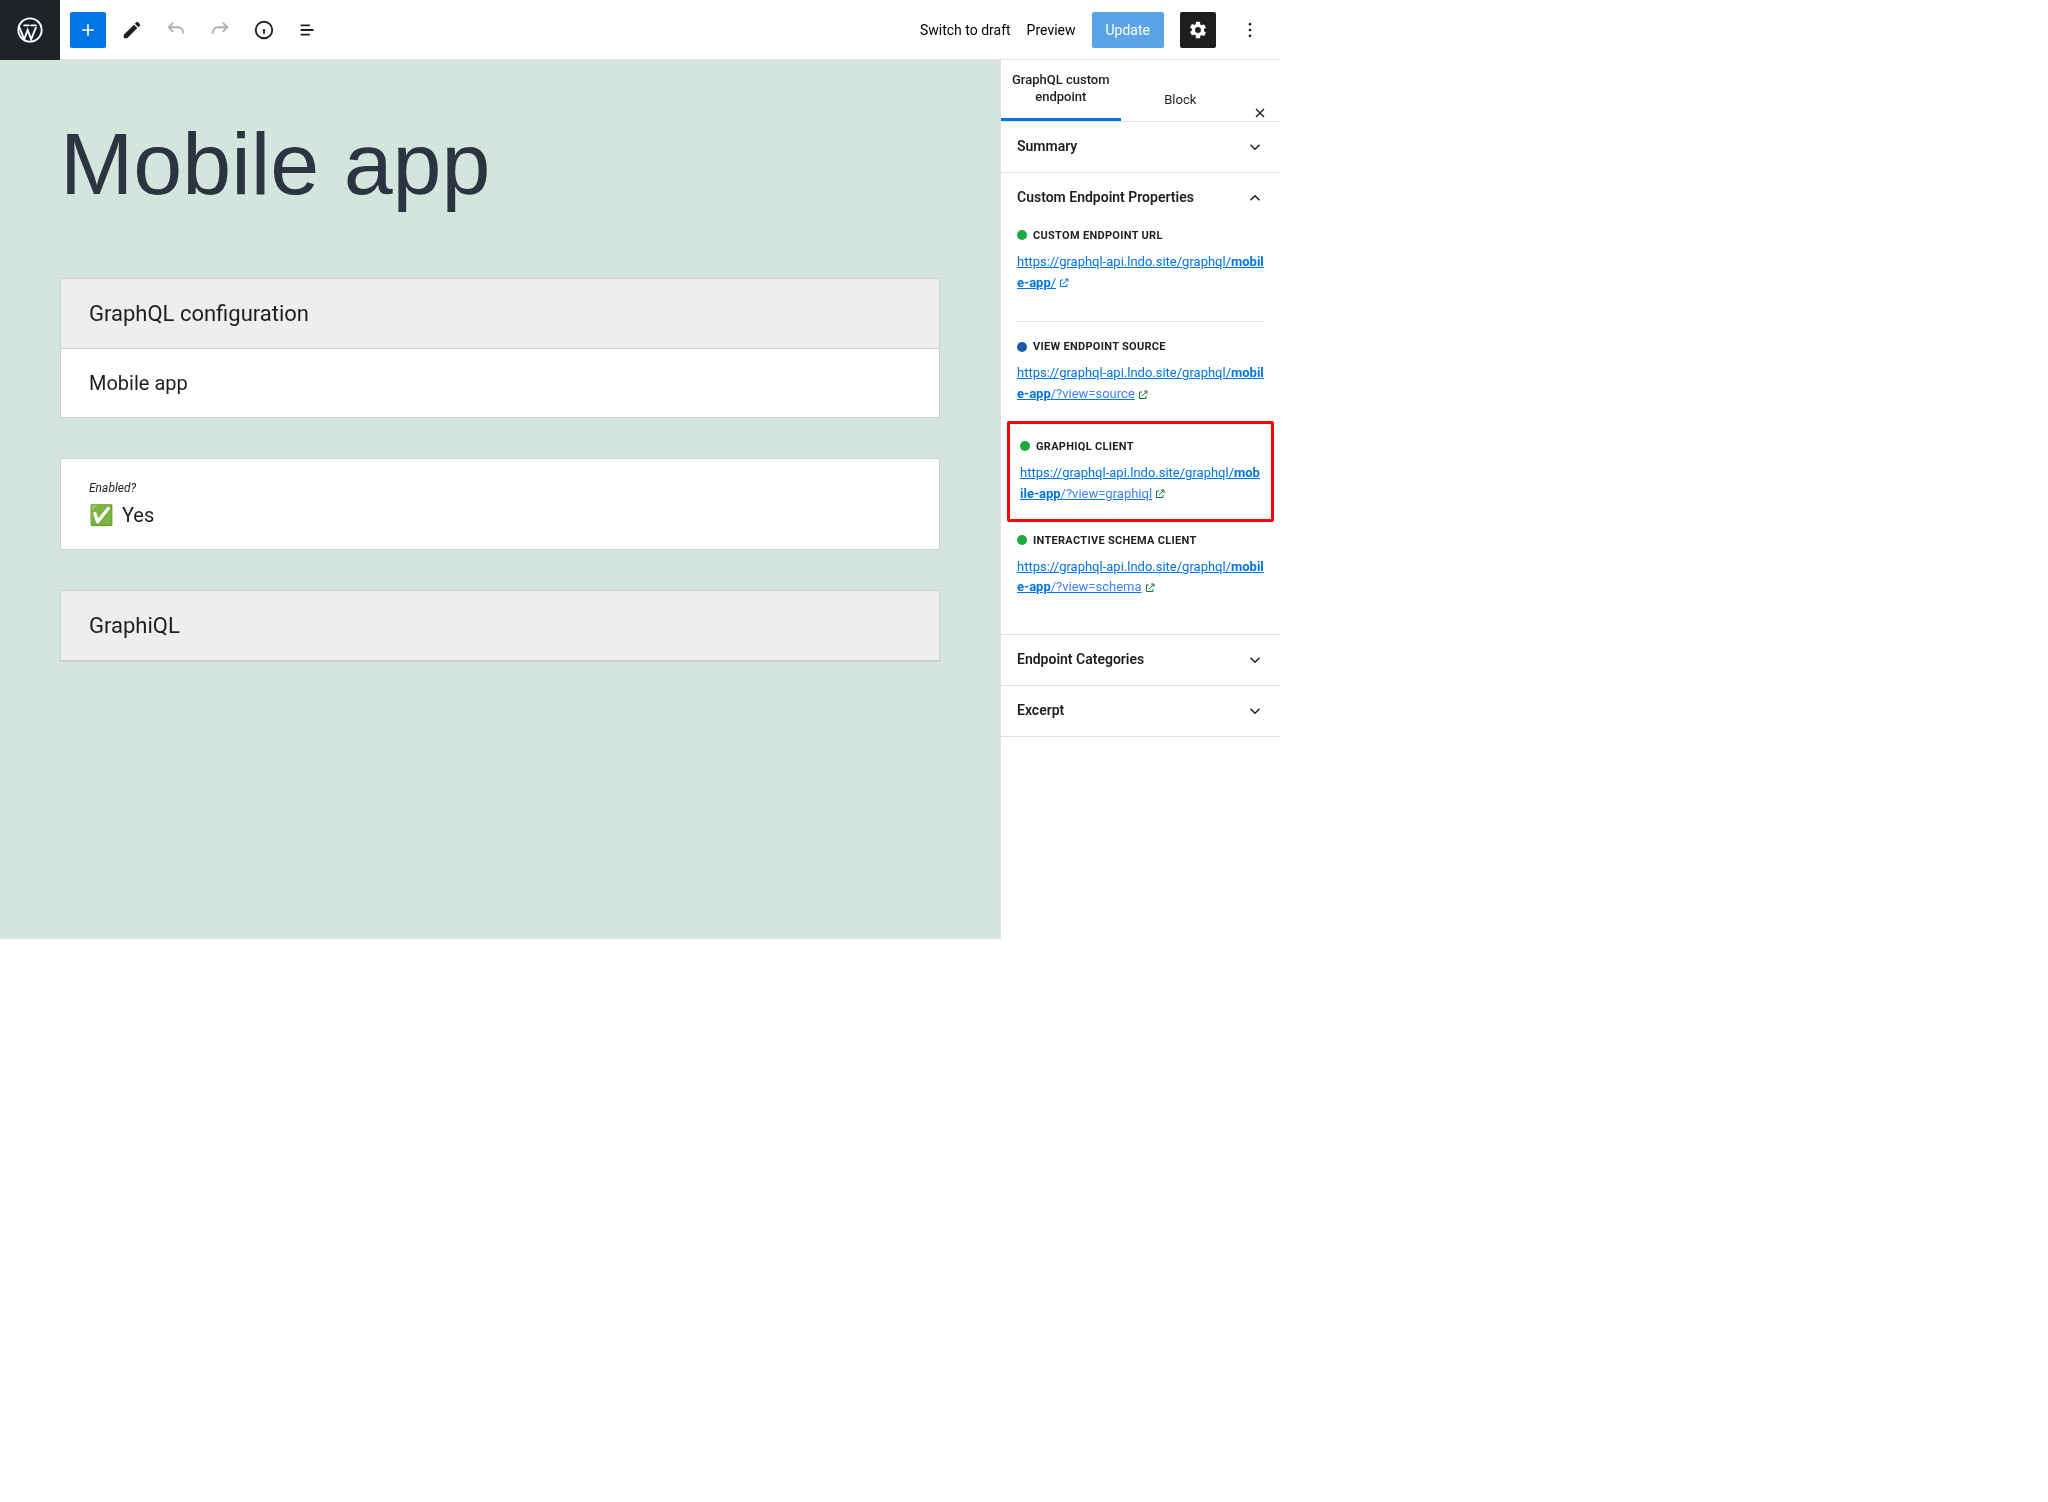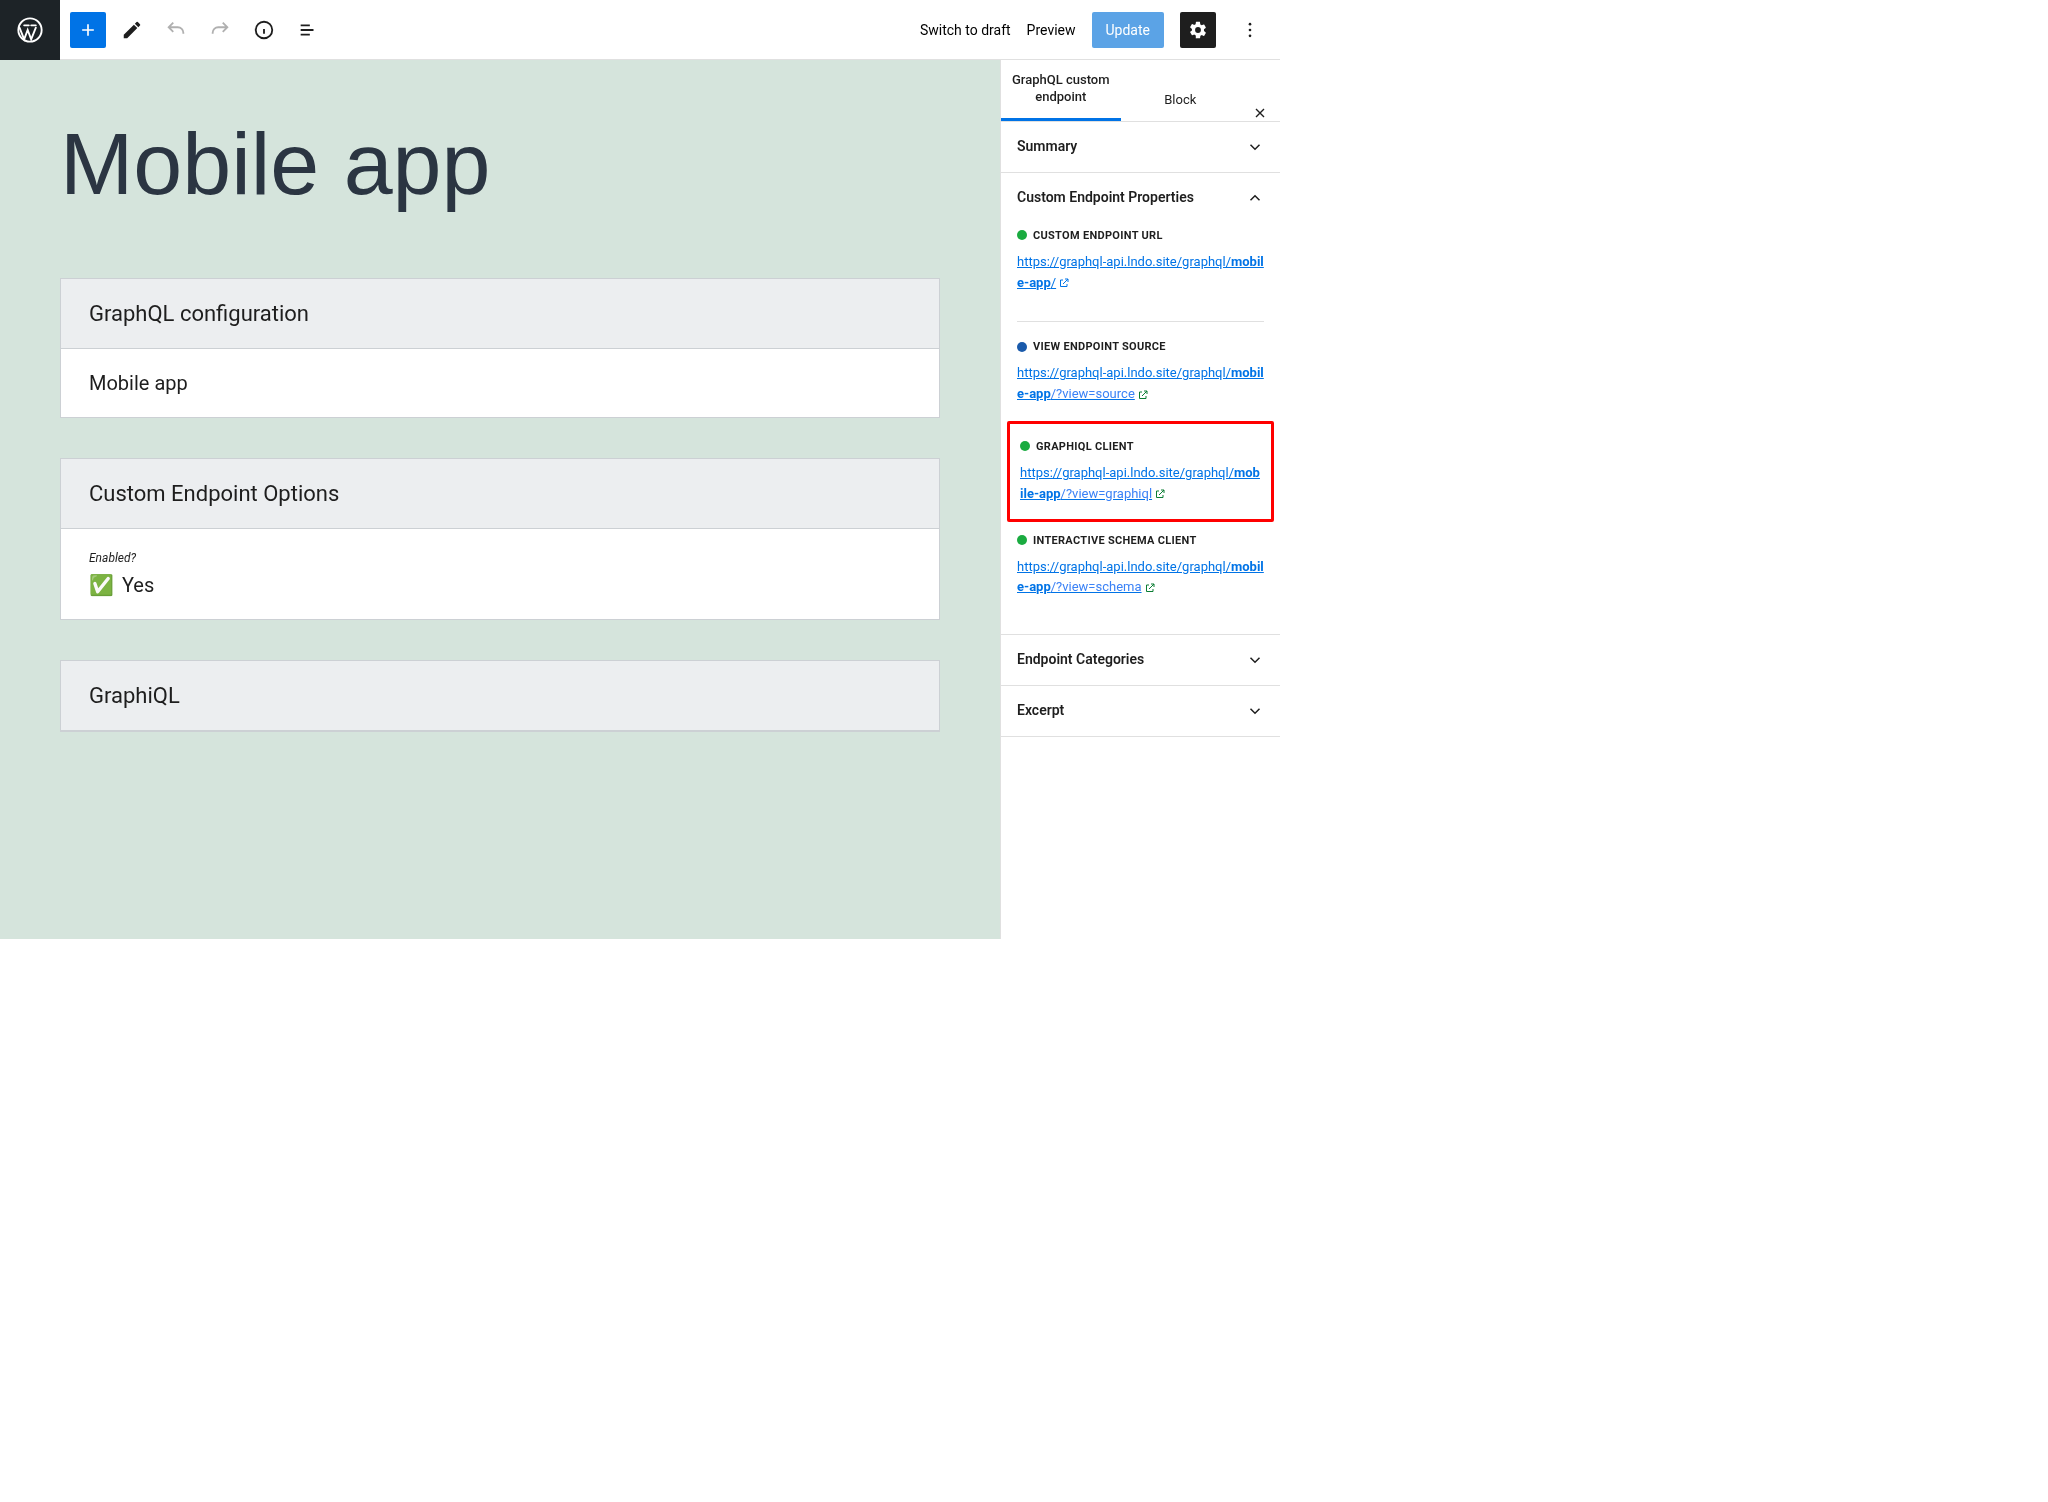--- a/index.html
+++ b/index.html
@@ -116,21 +116,20 @@
 <div class="workspace">
   <div class="canvas">
     <div class="page-title">Mobile app</div>
 
     <div class="block">
       <div class="block-head">GraphQL configuration</div>
       <div class="block-body">Mobile app</div>
     </div>
 
     <div class="block">
-      <div class="block-head">Custom Endpoint Options</div>
       <div class="block-body">
         <div class="enabled-label">Enabled?</div>
         <div class="yes-row">
           <span>✅</span>
           <span>Yes</span>
         </div>
       </div>
     </div>
 
     <div class="block" style="margin-bottom:0;">

